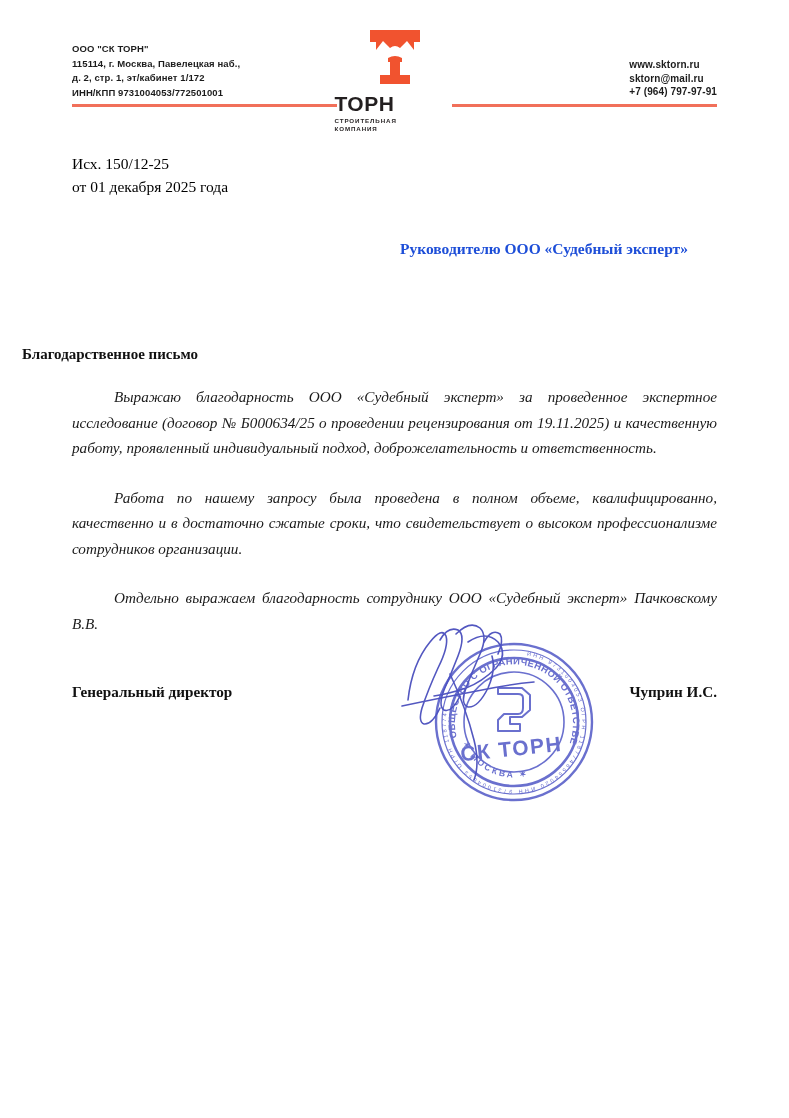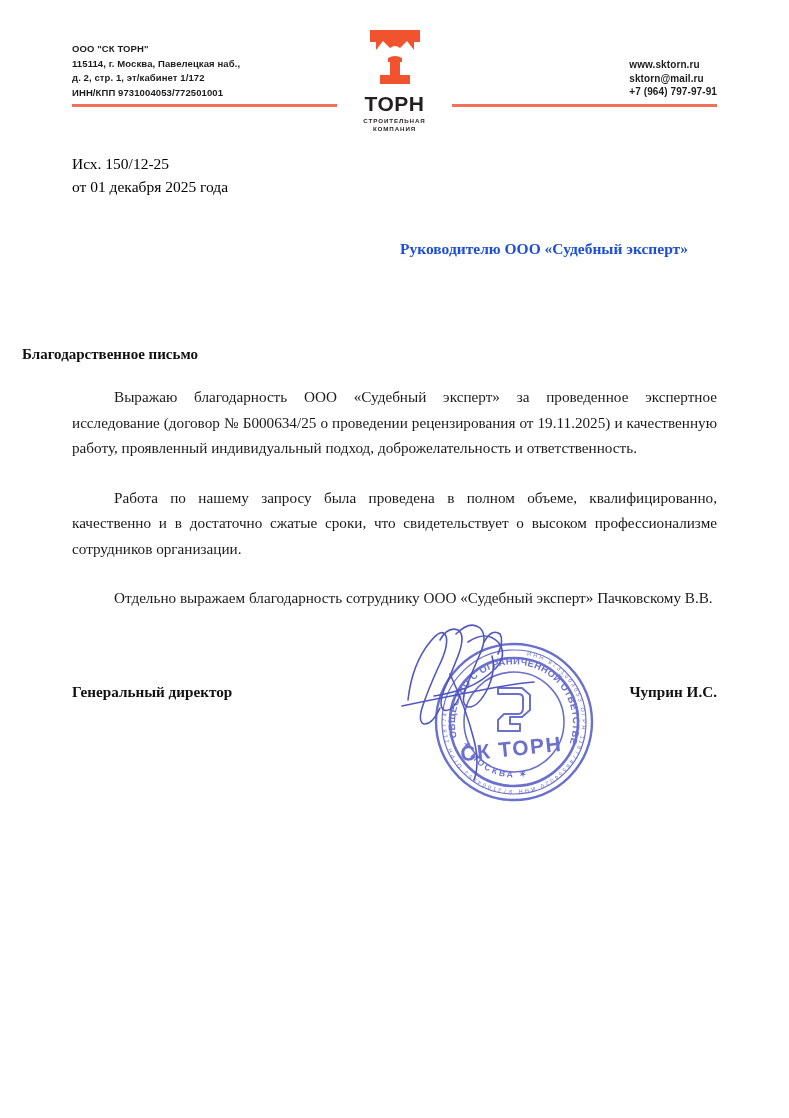--- a/index.html
+++ b/index.html
@@ -53,21 +53,20 @@
     white-space: nowrap;
   }
 
   
   .logo {
     position: absolute;
     left: 50%;
     top: 28px;
     transform: translateX(-50%);
     width: 120px;
-    text-align: center;
   }
   .logo-mark {
     width: 66px;
     height: 62px;
     margin: 0 auto 3px auto;
     display: block;
   }
   .logo-word {
     font-family: "Liberation Sans", sans-serif;
     font-size: 21px;
@@ -137,20 +136,21 @@
     width: 645px;
   }
   .para {
     margin: 0 0 24px 0;
     font-size: 15.2px;
     line-height: 25.5px;
     text-align: justify;
     text-indent: 42px;
     color: #1a1a1a;
     hyphens: none;
+    font-style: italic;
   }
   .para:last-child { margin-bottom: 4px; }
 
   
   .sign-row {
     position: absolute;
     left: 72px;
     right: 72px;
     top: 683px;
     display: flex;

